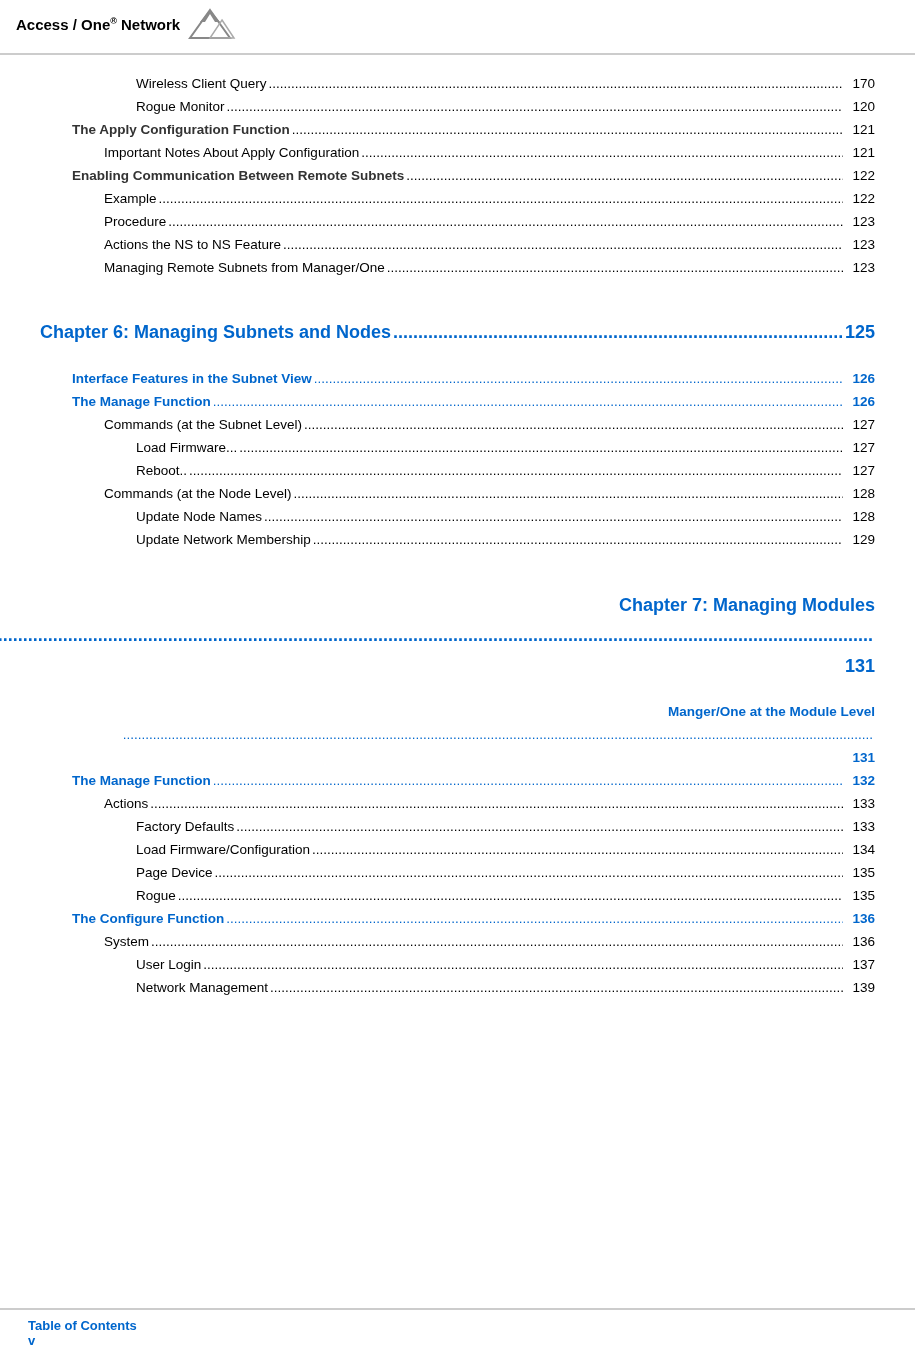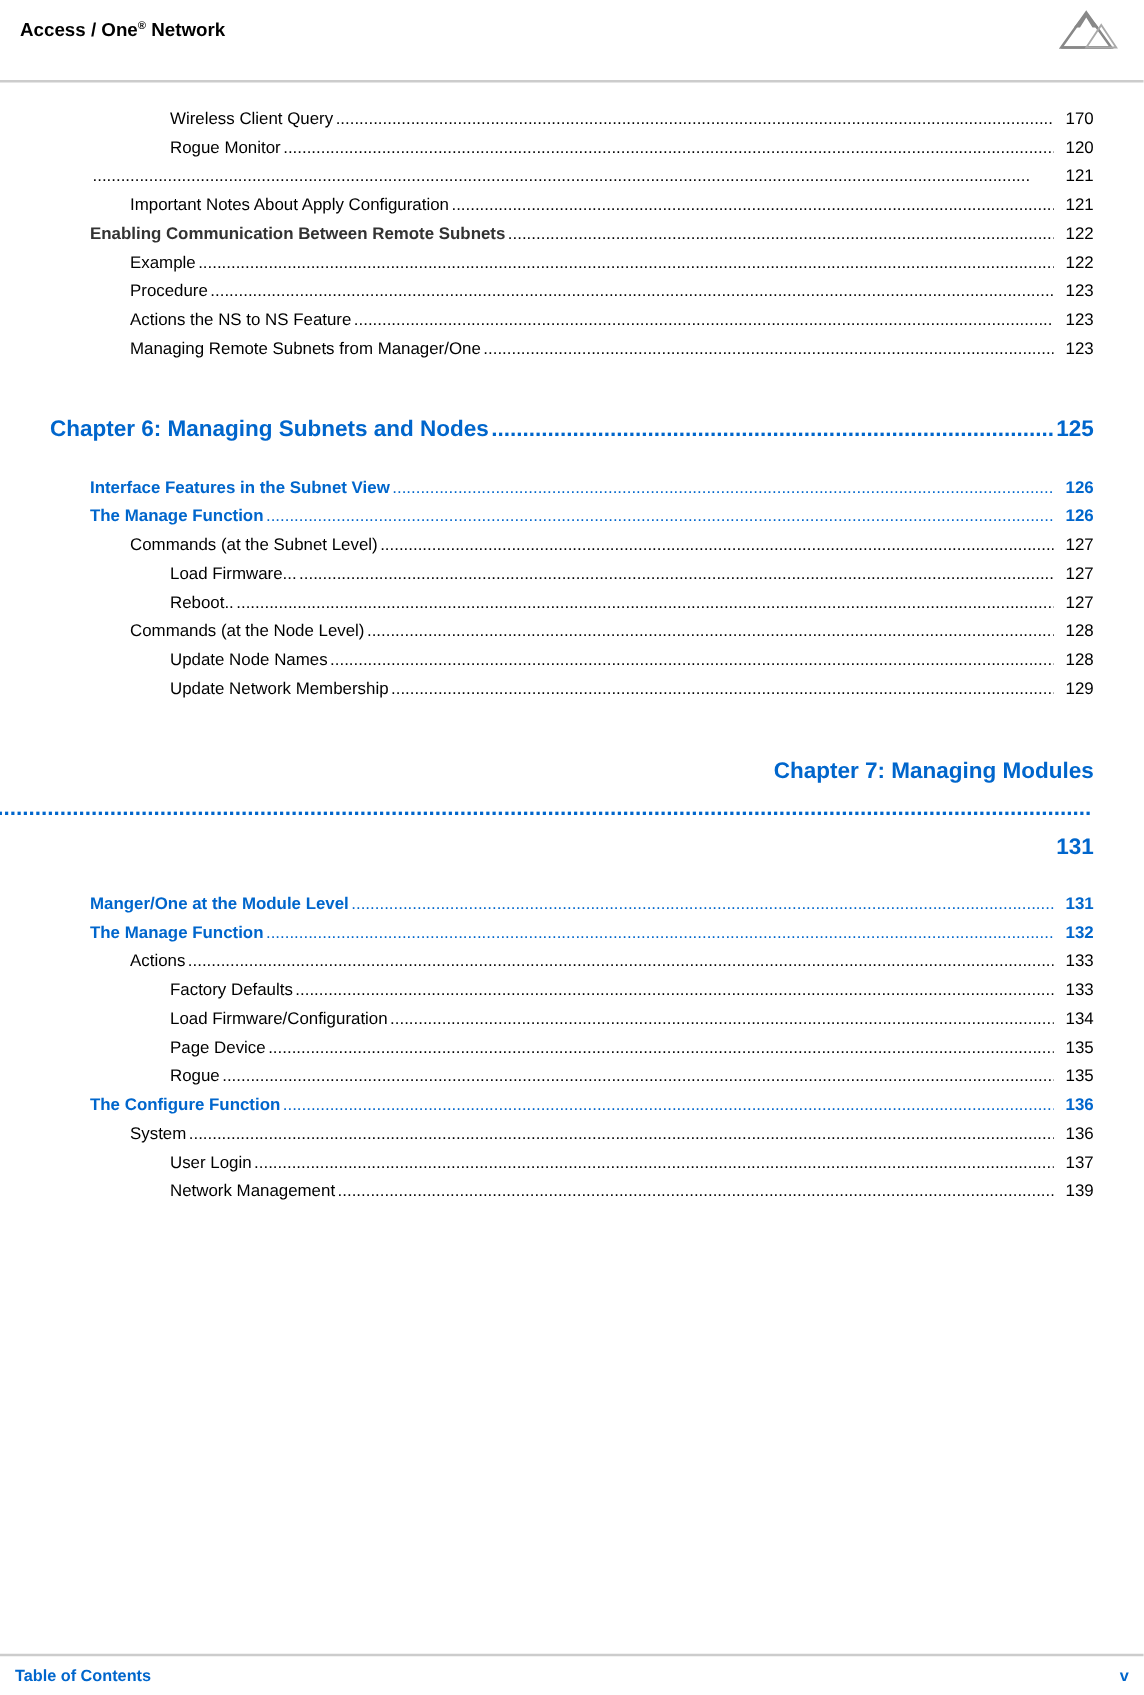--- a/index.html
+++ b/index.html
@@ -9,22 +9,22 @@
       font-family: Arial, sans-serif;
       background: #fff;
       color: #000;
       position: relative;
     }
 
     
     .header {
       display: flex;
       align-items: center;
-      justify-content: space-between;
-      padding: 6px 16px 22px 16px;
+      justify-content: flex-start;
+      padding: 6px 16px 11px 16px;
       border-bottom: 2px solid #ccc;
     }
     .header-title {
       font-size: 15px;
       font-weight: bold;
       color: #000;
     }
     .header-title sup {
       font-size: 9px;
     }
@@ -111,23 +111,24 @@
     .spacer { height: 14px; }
 
     
     .footer {
       position: absolute;
       bottom: 0;
       left: 0;
       right: 0;
       display: flex;
       justify-content: space-between;
-      align-items: flex-end;
-      padding: 8px 12px;
+      align-items: flex-start;
+      padding: 8px 28px;
       border-top: 2px solid #ccc;
+      flex-direction: column;
     }
     .footer-left {
       font-size: 13px;
       font-weight: bold;
       color: #0066cc;
     }
     .footer-right {
       font-size: 13px;
       font-weight: bold;
       color: #0066cc;
@@ -162,20 +163,21 @@
       <span class="toc-text">Wireless Client Query</span>
       <span class="toc-dots">........................................................................................................................................................................................................</span>
       <span class="toc-page">170</span>
     </div>
     <div class="toc-entry normal-entry" style="padding-left: 96px;">
       <span class="toc-text">Rogue Monitor</span>
       <span class="toc-dots">........................................................................................................................................................................................................</span>
       <span class="toc-page">120</span>
     </div>
     <div class="toc-entry subsection-heading" style="padding-left: 32px;">
+      <span class="toc-text">The Apply Configuration Function</span>
       <span class="toc-dots">........................................................................................................................................................................................................</span>
       <span class="toc-page">121</span>
     </div>
     <div class="toc-entry normal-entry" style="padding-left: 64px;">
       <span class="toc-text">Important Notes About Apply Configuration</span>
       <span class="toc-dots">........................................................................................................................................................................................................</span>
       <span class="toc-page">121</span>
     </div>
     <div class="toc-entry subsection-heading" style="padding-left: 32px;">
       <span class="toc-text">Enabling Communication Between Remote Subnets</span>
@@ -249,21 +251,21 @@
       <span class="toc-dots">........................................................................................................................................................................................................</span>
       <span class="toc-page">129</span>
     </div>
     <div class="spacer"></div>
     <div class="toc-entry chapter-heading" style="padding-left: 0px; flex-direction: column;">
       <span class="toc-text">Chapter 7:  Managing Modules</span>
       <span class="toc-dots">........................................................................................................................................................................................................</span>
       <span class="toc-page">131</span>
     </div>
     <div class="spacer"></div>
-    <div class="toc-entry section-heading" style="padding-left: 32px;">
+    <div class="toc-entry section-heading" style="padding-left: 32px; flex-direction: column;">
       <span class="toc-text">Manger/One at the Module Level</span>
       <span class="toc-dots">........................................................................................................................................................................................................</span>
       <span class="toc-page">131</span>
     </div>
     <div class="toc-entry section-heading" style="padding-left: 32px;">
       <span class="toc-text">The Manage Function</span>
       <span class="toc-dots">........................................................................................................................................................................................................</span>
       <span class="toc-page">132</span>
     </div>
     <div class="toc-entry normal-entry" style="padding-left: 64px;">

